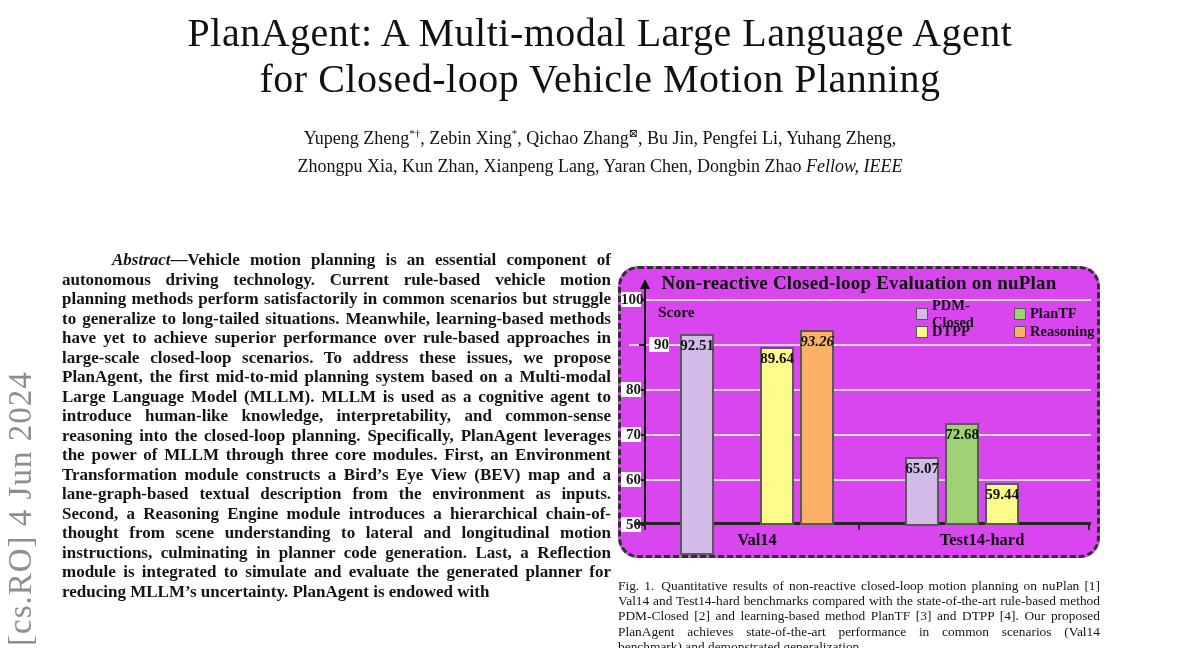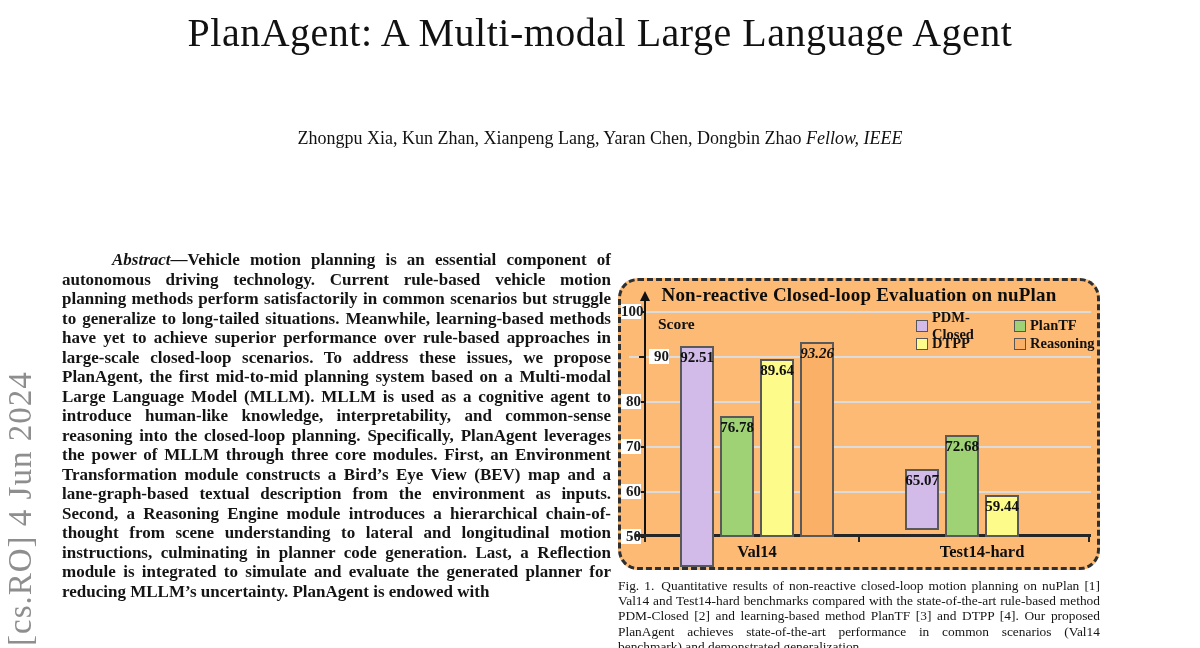--- a/index.html
+++ b/index.html
@@ -33,23 +33,23 @@
   .col-left { position:absolute; left:62px; top:250px; width:549px; }
   .abstract {
     margin:0; font-weight:bold; font-size:17px; line-height:19.5px;
     text-align:justify; text-indent:50px; color:#141414;
   }
   .abs-label { font-style:italic; }
 
   
   .col-right { position:absolute; left:618px; top:266px; width:482px; }
   .fig-box {
-    position:absolute; left:0; top:12px; width:482px; height:292px;
+    position:absolute; left:0; top:0; width:482px; height:292px;
     border:3px dashed #2f2f2f; border-radius:20px; box-sizing:border-box;
-    background:#fdba74;
+    background:#d946ef;
   }
   .chart-title {
     position:absolute; top:3px; left:0; right:0; text-align:center;
     font-size:19px; font-weight:bold; letter-spacing:0.2px; color:#0d0d0d;
   }
   .plot { position:absolute; inset:0; }
   .gridline { position:absolute; left:8px; width:462px; height:2px; background:#dcdcdc; }
   .ytick-label {
     position:absolute; left:0; width:20px; text-align:right;
     font-size:15px; font-weight:bold; line-height:15px; background:#fff; color:#1a1a1a;
@@ -87,23 +87,24 @@
   }
   .cap-tag { margin-right:7px; }
 </style>
 </head>
 <body>
 
 <div class="page">
 
   <div class="arxiv-stamp">[cs.RO]  4 Jun 2024</div>
 
-  <h1 class="title"><span>PlanAgent: A Multi-modal Large Language Agent</span><br></h1>
+  <h1 class="title"><span>PlanAgent: A Multi-modal Large Language Agent</span><br><span>for Closed-loop Vehicle Motion Planning</span></h1>
 
   <div class="authors">
+    <div><span>Yupeng Zheng</span><sup>*†</sup><span>, Zebin Xing</span><sup>*</sup><span>, Qichao Zhang</span><sup>⊠</sup><span>, Bu Jin, Pengfei Li, Yuhang Zheng,</span></div>
     <div><span>Zhongpu Xia, Kun Zhan, Xianpeng Lang, Yaran Chen, Dongbin Zhao  </span><span style="font-style: italic;">Fellow, IEEE</span></div>
   </div>
 
   <div class="col-left">
     <p class="abstract"><span class="abs-label">Abstract</span><span>—Vehicle motion planning is an essential component of autonomous driving technology. Current rule-based vehicle motion planning methods perform satisfactorily in common scenarios but struggle to generalize to long-tailed situations. Meanwhile, learning-based methods have yet to achieve superior performance over rule-based approaches in large-scale closed-loop scenarios. To address these issues, we propose PlanAgent, the first mid-to-mid planning system based on a Multi-modal Large Language Model (MLLM). MLLM is used as a cognitive agent to introduce human-like knowledge, interpretability, and common-sense reasoning into the closed-loop planning. Specifically, PlanAgent leverages the power of MLLM through three core modules. First, an Environment Transformation module constructs a Bird’s Eye View (BEV) map and a lane-graph-based textual description from the environment as inputs. Second, a Reasoning Engine module introduces a hierarchical chain-of-thought from scene understanding to lateral and longitudinal motion instructions, culminating in planner code generation. Last, a Reflection module is integrated to simulate and evaluate the generated planner for reducing MLLM’s uncertainty. PlanAgent is endowed with</span></p>
   </div>
 
   <div class="col-right">
     <div class="fig-box">
       <div class="chart-title">Non-reactive Closed-loop Evaluation on nuPlan</div>
@@ -147,31 +148,28 @@
               <span class="legend-swatch" style="background: rgb(251, 176, 103);"></span>
               <span>Reasoning</span>
             </div>
           </div>
           <div class="xtick" style="left: 23px;"></div>
           <div class="xtick" style="left: 237px;"></div>
           <div class="xtick" style="left: 467px;"></div>
           <div class="bar" style="left: 59px; top: 64.705px; height: 221px; background: rgb(210, 187, 233);">
             <span class="bar-label">92.51</span>
           </div>
-          <div class="bar" style="left: 99px; top: 135.49px; height: 120.51px; background: rgb(158, 210, 117);">
-            <span class="bar-label">76.78</span>
-          </div>
           <div class="bar" style="left: 139px; top: 77.62px; height: 178.38px; background: rgb(253, 252, 139);">
             <span class="bar-label">89.64</span>
           </div>
           <div class="bar" style="left: 179px; top: 61.33px; height: 194.67px; background: rgb(251, 176, 103);">
             <span class="bar-label em">93.26</span>
           </div>
           <div class="group-label" style="left: 66px;">Val14</div>
-          <div class="bar" style="left: 284px; top: 188.185px; height: 61px; background: rgb(210, 187, 233);">
+          <div class="bar" style="left: 284px; top: 188.185px; height: 69px; background: rgb(210, 187, 233);">
             <span class="bar-label">65.07</span>
           </div>
           <div class="bar" style="left: 324px; top: 153.94px; height: 102.06px; background: rgb(158, 210, 117);">
             <span class="bar-label">72.68</span>
           </div>
           <div class="bar" style="left: 364px; top: 213.52px; height: 42.48px; background: rgb(253, 252, 139);">
             <span class="bar-label">59.44</span>
           </div>
           <div class="group-label" style="left: 291px;">Test14-hard</div>
         </div>

